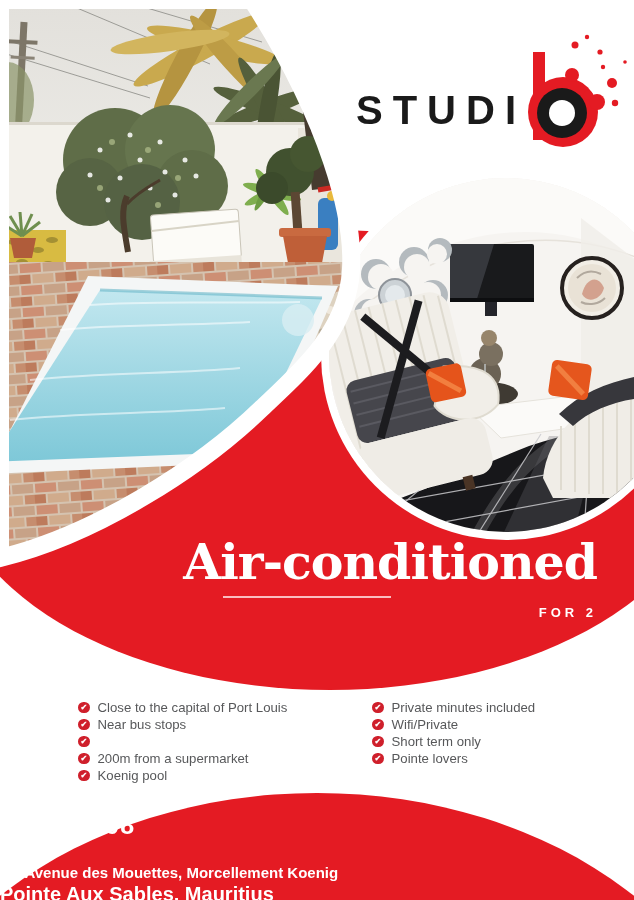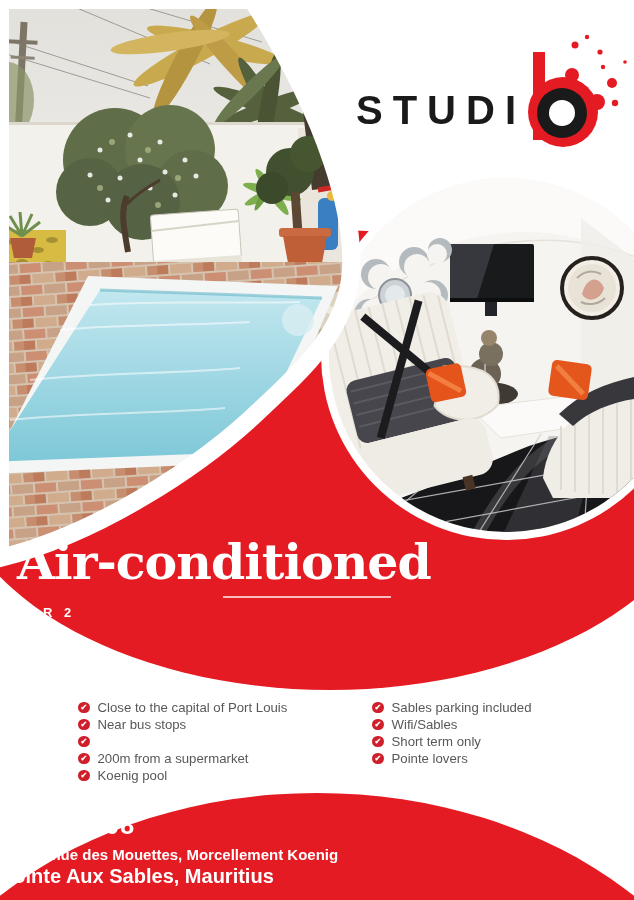--- a/index.html
+++ b/index.html
@@ -28,21 +28,21 @@
     position:absolute;left:8px;top:8px;width:354px;height:354px;
     border-radius:50%;overflow:hidden;background:#f6f4f1;
   }
   
   .pool-photo{position:absolute;left:0;top:0;width:372px;height:580px;z-index:3;}
   
   .logo{position:absolute;left:338px;top:26px;width:296px;height:140px;z-index:1;}
   .logo text{font-family:"Liberation Sans",sans-serif;font-weight:bold;}
   
   .headline{
-    position:absolute;left:17px;top:536px;width:580px;text-align:left;
+    position:absolute;left:17px;top:536px;width:580px;text-align:right;
     z-index:4;color:#ffffff;
   }
   .headline .l1{
     font-family:"DejaVu Serif",serif;font-weight:bold;
     font-size:49px;line-height:52px;letter-spacing:-1px;
   }
   .headline .l2{
     font-family:"DejaVu Serif",serif;font-weight:bold;
     font-size:51px;line-height:54px;letter-spacing:-1px;
   }
@@ -63,21 +63,21 @@
     font-size:13.2px;color:#57585a;
   }
   .check{
     flex:0 0 auto;width:11.5px;height:11.5px;border-radius:50%;
     background:#cf1f2b;color:#fff;font-size:8px;line-height:11.5px;
     text-align:center;margin-right:8px;font-weight:bold;
   }
   
   .contact{position:absolute;left:0;top:810px;width:516px;text-align:left;z-index:2;color:#fff;}
   .contact .phone{font-size:25px;font-weight:bold;letter-spacing:1px;line-height:30px;}
-  .contact .addr1{font-size:15px;font-weight:bold;margin-top:6px;}
+  .contact .addr1{font-size:15px;font-weight:bold;margin-top:24px;}
   .contact .addr2{font-size:20px;font-weight:bold;margin-top:2px;}
 </style>
 </head>
 <body>
 
 <div class="page">
 
   <div class="red-blob"></div>
 
   <div class="bottom-arch"></div>
@@ -443,25 +443,25 @@
           <span>200m from a supermarket</span>
         </li>
       <li>
           <span class="check">✔</span>
           <span>Koenig pool</span>
         </li>
     </ul>
     <ul class="colR">
       <li>
           <span class="check">✔</span>
-          <span>Sables parking included</span>
-        </li>
-      <li>
-          <span class="check">✔</span>
-          <span>Wifi/Sables</span>
+          <span>Private minutes included</span>
+        </li>
+      <li>
+          <span class="check">✔</span>
+          <span>Wifi/Private</span>
         </li>
       <li>
           <span class="check">✔</span>
           <span>Short term only</span>
         </li>
       <li>
           <span class="check">✔</span>
           <span>Pointe lovers</span>
         </li>
     </ul>

